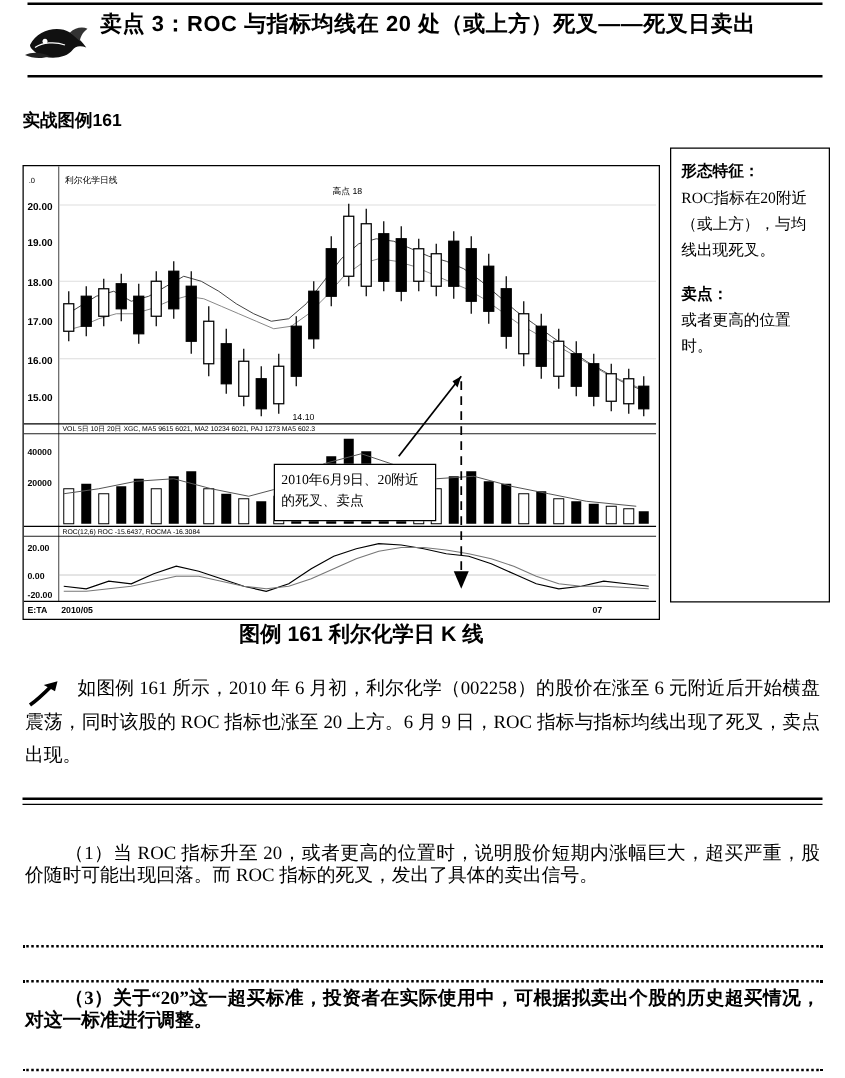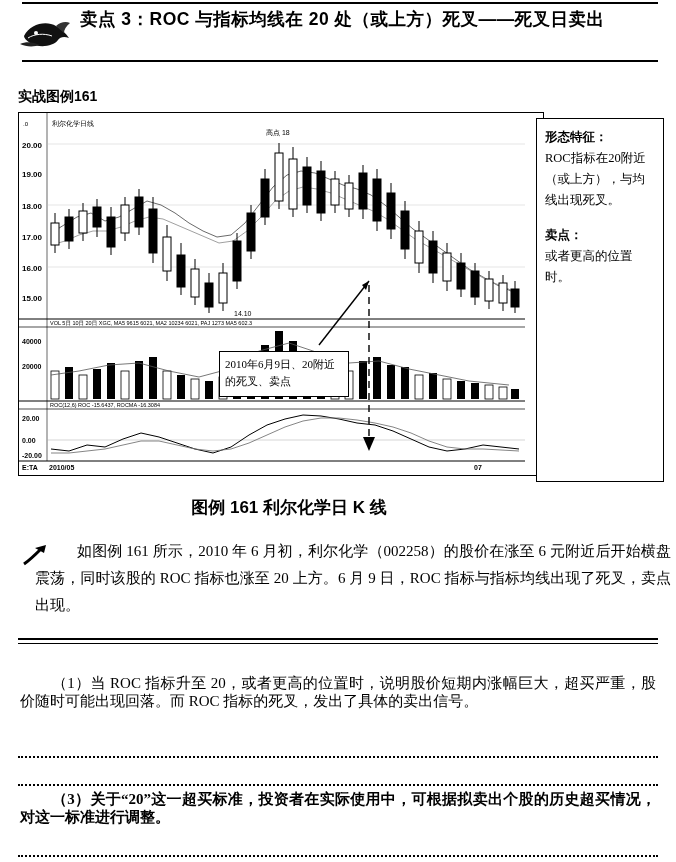--- a/index.html
+++ b/index.html
@@ -31,22 +31,22 @@
 
   
   .sec-label{
     position:absolute;left:18px;top:88px;
     font-family:"Liberation Sans", sans-serif;
     font-weight:bold;font-size:14px;
   }
 
   
   .chart-box{
-    position:absolute;left:18px;top:112px;width:508px;height:362px;
-    border:1px solid #000;background:#fff;padding-left:16px;
+    position:absolute;left:18px;top:132px;width:508px;height:362px;
+    border:1px solid #000;background:#fff;
   }
   .chart-svg{position:absolute;left:0;top:0;}
 
   
   .note-box{
     position:absolute;left:536px;top:118px;width:128px;height:364px;
     border:1.5px solid #000;background:#fff;
     padding:8px 7px 0 8px;box-sizing:border-box;
     font-family:"Liberation Serif", serif;
     font-size:12.5px;line-height:21px;
@@ -68,21 +68,20 @@
     font-family:"Liberation Sans", sans-serif;
     font-weight:bold;font-size:17px;margin-left:21px;
   }
 
   
   .body-arrow{position:absolute;left:22px;top:544px;width:26px;height:22px;}
   .body-par{
     position:absolute;left:20px;top:538px;width:636px;
     font-size:15px;line-height:27px;text-align:justify;
     text-indent:42px;
-    margin-left:15px;
   }
 
   
   .rule{position:absolute;background:#000;}
   .rule-a{left:18px;top:638px;width:640px;height:2px;}
   .rule-b{left:18px;top:643px;width:640px;height:1px;}
 
   
   .banner{
     position:absolute;left:18px;top:648px;width:640px;height:20px;

